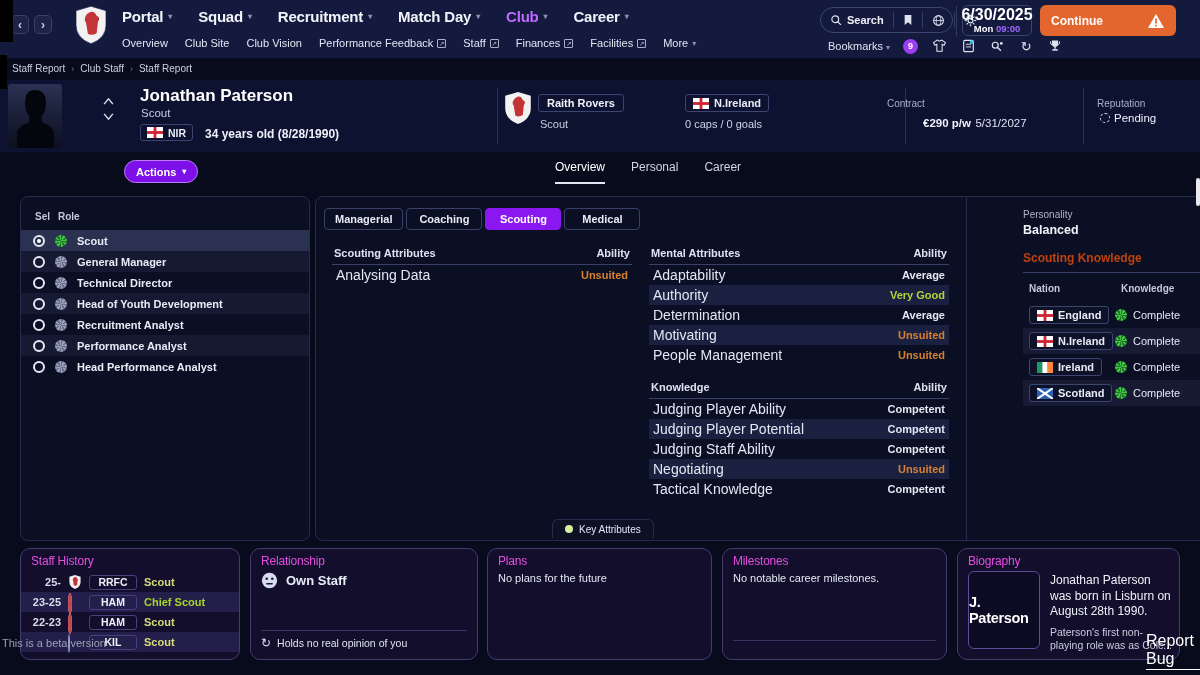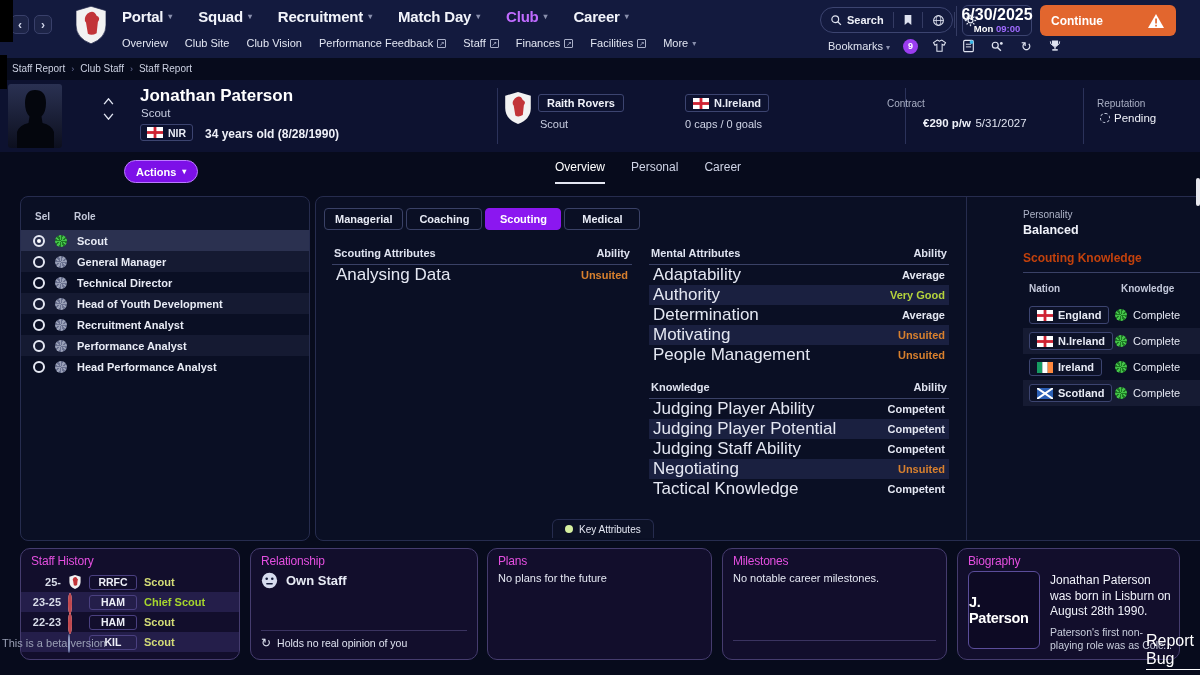--- a/index.html
+++ b/index.html
@@ -89,21 +89,21 @@
 
   .seg{ display:flex; gap:3px; }
   .segbtn{ min-width:76px; height:22px; border:1px solid #3a4166; border-radius:4px; display:flex; align-items:center; justify-content:center;
     font-size:11px; font-weight:bold; color:#e8ebf5; padding:0 10px; cursor:pointer;}
   .segbtn.active{ background:#8b17f0; border-color:#8b17f0; color:#fff; }
 
   .attrhead{ display:flex; justify-content:space-between; font-size:11px; font-weight:bold; color:#dfe3f0;
     padding:4px 2px 5px 2px; border-bottom:1px solid #3a4166; }
   .attr-row{ display:flex; justify-content:space-between; align-items:center; height:20px; padding:0 4px; }
   .attr-row.striped{ background:#1a2040; }
-  .attr-name{ font-size:17px; color:#e4e7f2; }
+  .attr-name{ font-size:14px; color:#e4e7f2; }
   .attr-val{ font-size:11px; font-weight:bold; color:#e4e7f2; }
   .attr-val.unsuited{ color:#d8802e; }
   .attr-val.good{ color:#b4d23c; }
 
   .keytab{ left:552px; top:519px; height:19px; padding:0 12px; background:#0c1126; border:1px solid #262c4e; border-bottom:none;
     border-radius:6px 6px 0 0; display:flex; align-items:center; gap:6px; }
   .keydot{ width:8px; height:8px; border-radius:50%; background:#d6f0a0; }
   .keylabel{ font-size:10px; color:#e4e7f2; }
 
   .plabel{ font-size:10px; color:#aeb4c8; }
@@ -382,21 +382,21 @@
     <span>Actions</span>
     <span class="caret" style="color:#fff;">▾</span>
   </div>
   <div class="abs ptabs">
       <div class="ptab active">Overview</div>
       <div class="ptab">Personal</div>
       <div class="ptab">Career</div>
     </div>
 
   <div class="abs panel roles-panel">
-    <div style="display:flex; padding:14px 0 8px 14px; gap:24px;">
+    <div style="display:flex; padding:14px 0 8px 14px; gap:8px;">
       <span class="colhead">Sel</span>
       <span class="colhead">Role</span>
     </div>
     <div id="roles-list">
         <div class="role-row selected">
           <span class="radio on"></span>
           <span class="wheel green"></span>
           <span class="role-label">Scout</span>
         </div>
         <div class="role-row striped">

